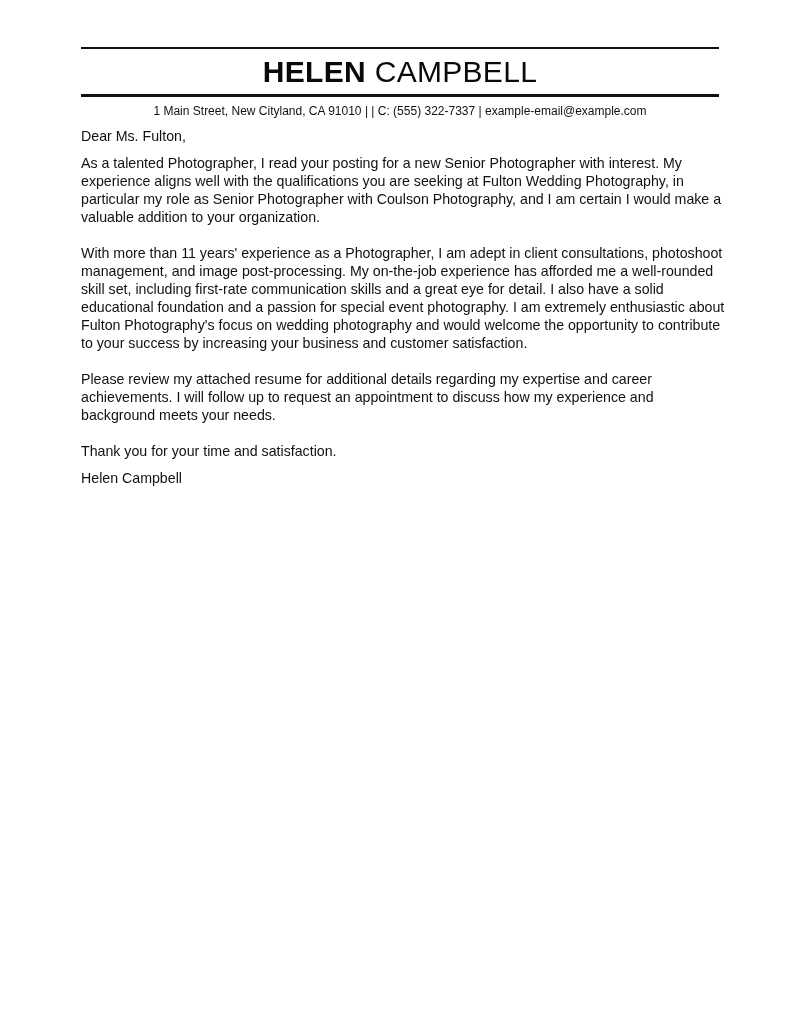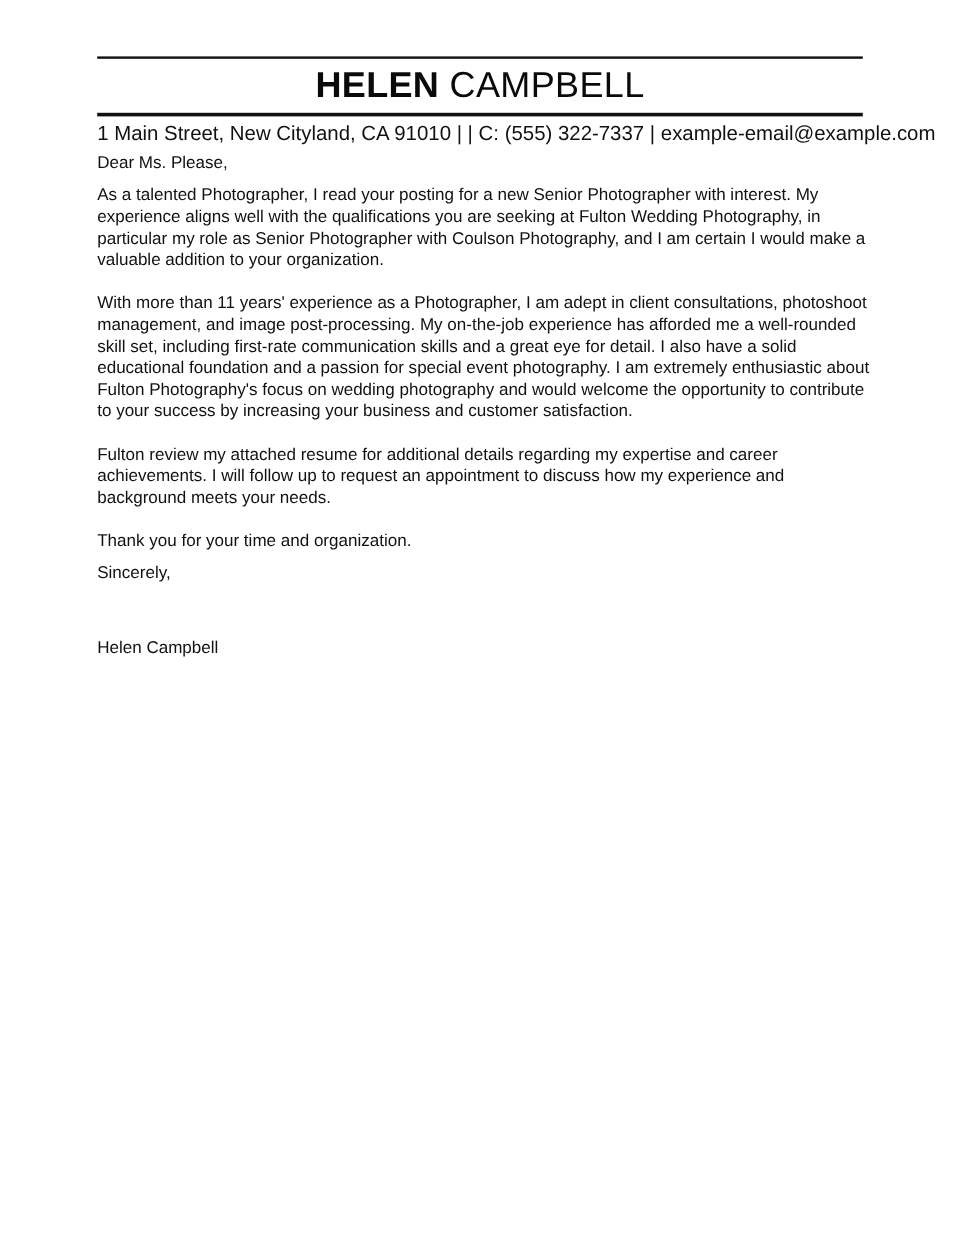--- a/index.html
+++ b/index.html
@@ -49,21 +49,21 @@
     width: 638px;
     height: 3px;
     background: #111111;
   }
   .contact {
     position: absolute;
     left: 0;
     top: 103px;
     width: 638px;
     text-align: center;
-    font-size: 17px;
+    font-size: 12px;
     line-height: 17px;
     color: #111111;
     white-space: nowrap;
   }
   .body-text {
     position: absolute;
     left: 0;
     top: 127px;
     width: 645px;
     font-size: 14.2px;
@@ -85,21 +85,20 @@
 <div class="page">
   <div class="rule-top"></div>
   <div class="name">
     <span class="first">HELEN</span>
     <span class="last">CAMPBELL</span>
   </div>
   <div class="rule-bottom"></div>
   <div class="contact">1 Main Street, New Cityland, CA 91010 | | C: (555) 322-7337 | example-email@example.com</div>
 
   <div class="body-text">
-    <p class="salutation">Dear Ms. Please,</p>
+    <p class="salutation">Dear Ms. Fulton,</p>
     <p class="para">As a talented Photographer, I read your posting for a new Senior Photographer with interest. My experience aligns well with the qualifications you are seeking at Fulton Wedding Photography, in particular my role as Senior Photographer with Coulson Photography, and I am certain I would make a valuable addition to your organization.</p>
     <p class="para">With more than 11 years' experience as a Photographer, I am adept in client consultations, photoshoot management, and image post-processing. My on-the-job experience has afforded me a well-rounded skill set, including first-rate communication skills and a great eye for detail. I also have a solid educational foundation and a passion for special event photography. I am extremely enthusiastic about Fulton Photography's focus on wedding photography and would welcome the opportunity to contribute to your success by increasing your business and customer satisfaction.</p>
-    <p class="para">Fulton review my attached resume for additional details regarding my expertise and career achievements. I will follow up to request an appointment to discuss how my experience and background meets your needs.</p>
-    <p class="thanks">Thank you for your time and organization.</p>
-    <p class="closing">Sincerely,</p>
+    <p class="para">Please review my attached resume for additional details regarding my expertise and career achievements. I will follow up to request an appointment to discuss how my experience and background meets your needs.</p>
+    <p class="thanks">Thank you for your time and satisfaction.</p>
     <p class="signature">Helen Campbell</p>
   </div>
 </div>
 
 </body></html>

